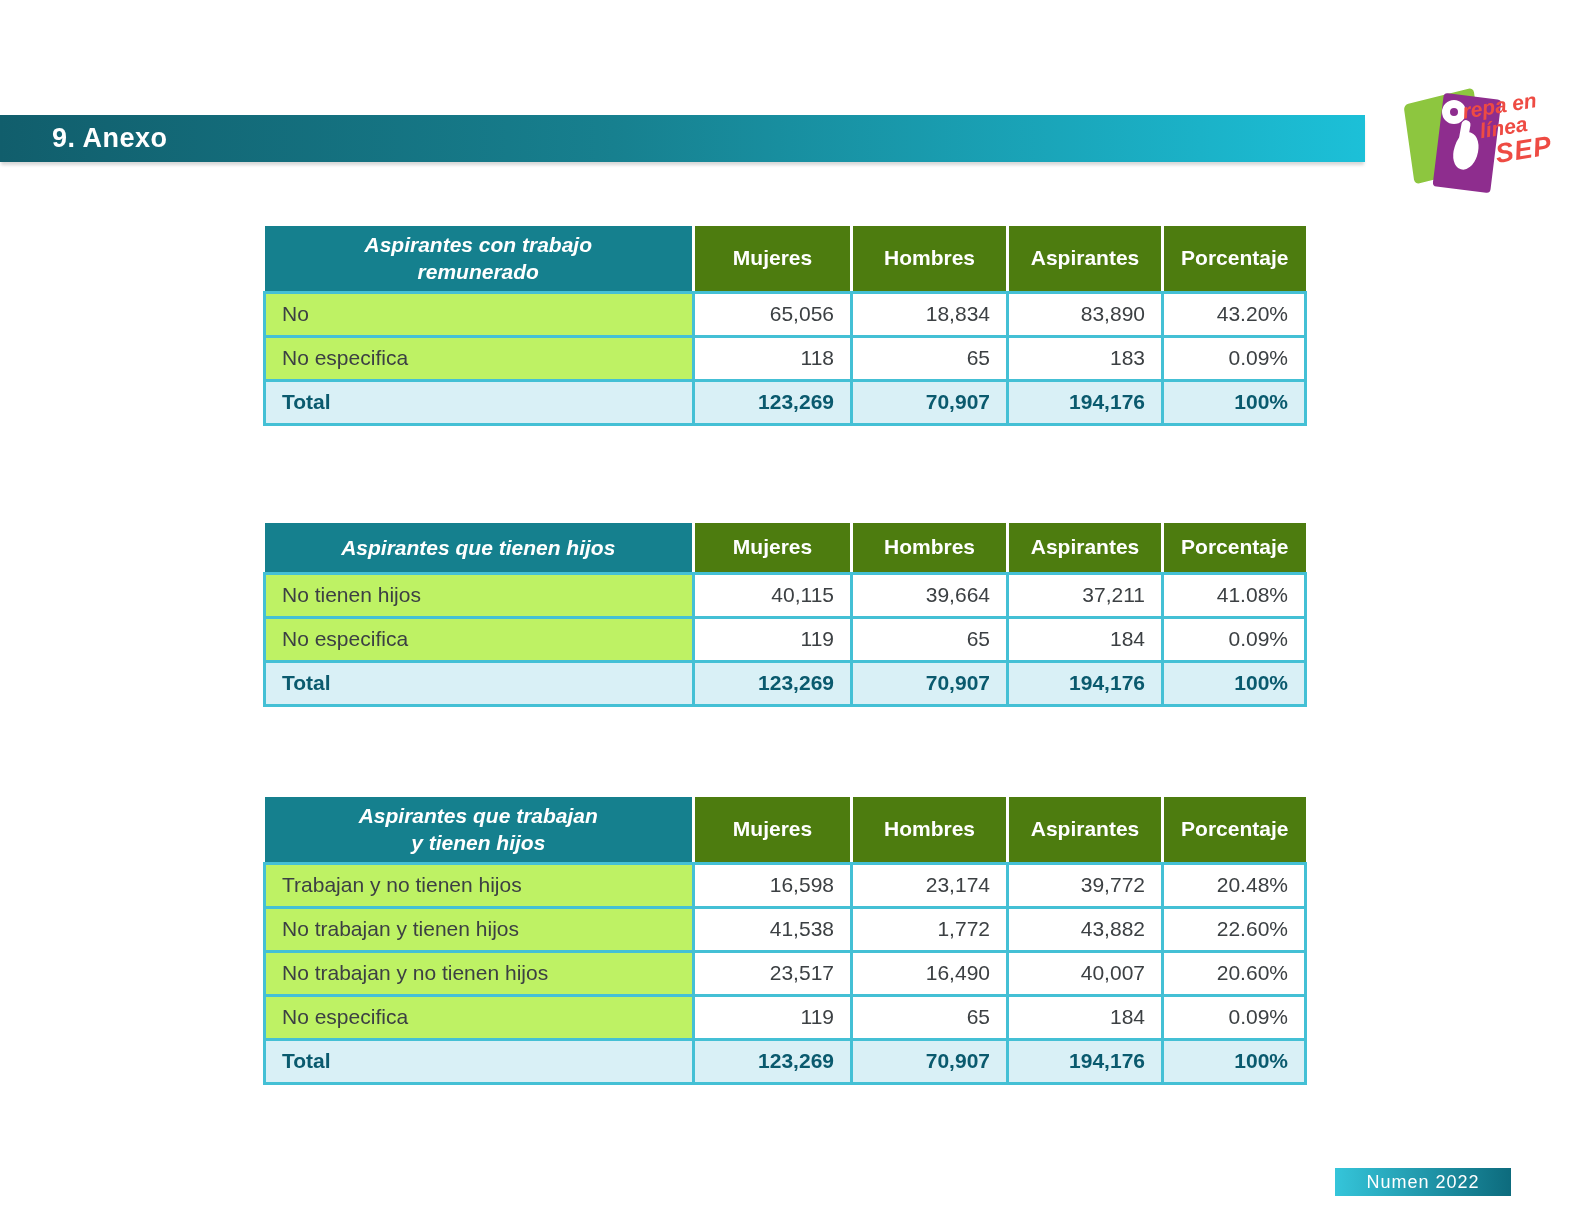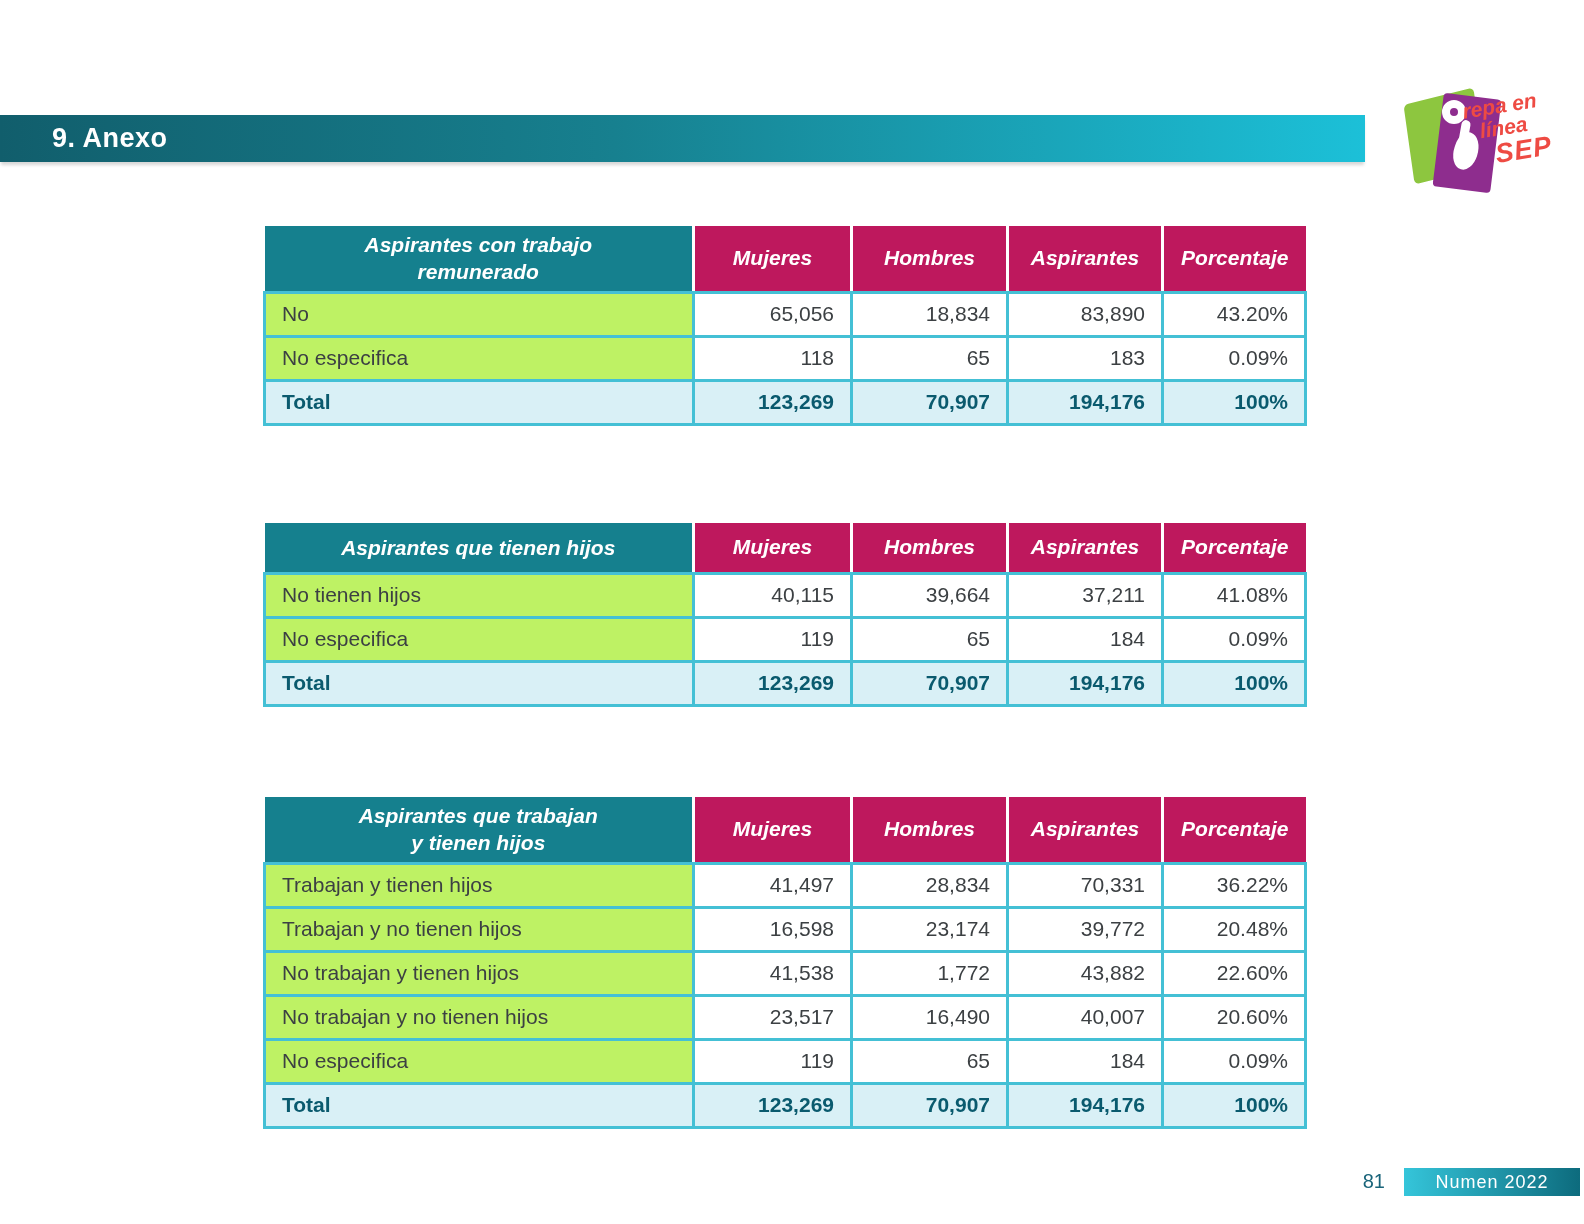--- a/index.html
+++ b/index.html
@@ -106,21 +106,21 @@
   .data-table th {
     color: #ffffff;
     font-size: 21px;
     font-weight: 700;
     text-align: center;
     vertical-align: middle;
     border-bottom: 3px solid #44c0d5;
   }
   .data-table th + th { border-left: 3px solid #ffffff; }
   .th-main { background: #15808e; font-style: italic; }
-  .th-col  { background: #be185d; font-style: italic; }
+  .th-col  { background: #4d7c0f; }
   .hdr-2line th { height: 66px; }
   .hdr-1line th { height: 50px; }
   .th-main .tl { display: block; line-height: 1.3; }
 
   .data-table td {
     height: 44px;
     font-size: 21px;
     color: #3c4043;
     background: #ffffff;
     border: 3px solid #44c0d5;
@@ -142,21 +142,21 @@
   .page-num {
     position: absolute;
     left: 1335px; top: 1170px;
     width: 50px;
     text-align: right;
     font-size: 20px;
     color: #19647a;
   }
   .footer-badge {
     position: absolute;
-    left: 1404px; top: 1168px;
+    left: 1335px; top: 1168px;
     width: 176px; height: 28px;
     background: linear-gradient(90deg, #35c5da 0%, #0d6b7d 100%);
     color: #ffffff;
     font-size: 18px;
     font-weight: 300;
     letter-spacing: 1px;
     display: flex;
     align-items: center;
     justify-content: center;
   }
@@ -287,27 +287,20 @@
           <span class="tl">y tienen hijos</span>
         </th>
         <th class="th-col">Mujeres</th>
         <th class="th-col">Hombres</th>
         <th class="th-col">Aspirantes</th>
         <th class="th-col">Porcentaje</th>
       </tr>
     </thead>
     <tbody>
       <tr>
-        <td class="label">Trabajan y tienen hijos</td>
-        <td class="num">41,497</td>
-        <td class="num">28,834</td>
-        <td class="num">70,331</td>
-        <td class="num">36.22%</td>
-      </tr>
-      <tr>
         <td class="label">Trabajan y no tienen hijos</td>
         <td class="num">16,598</td>
         <td class="num">23,174</td>
         <td class="num">39,772</td>
         <td class="num">20.48%</td>
       </tr>
       <tr>
         <td class="label">No trabajan y tienen hijos</td>
         <td class="num">41,538</td>
         <td class="num">1,772</td>

